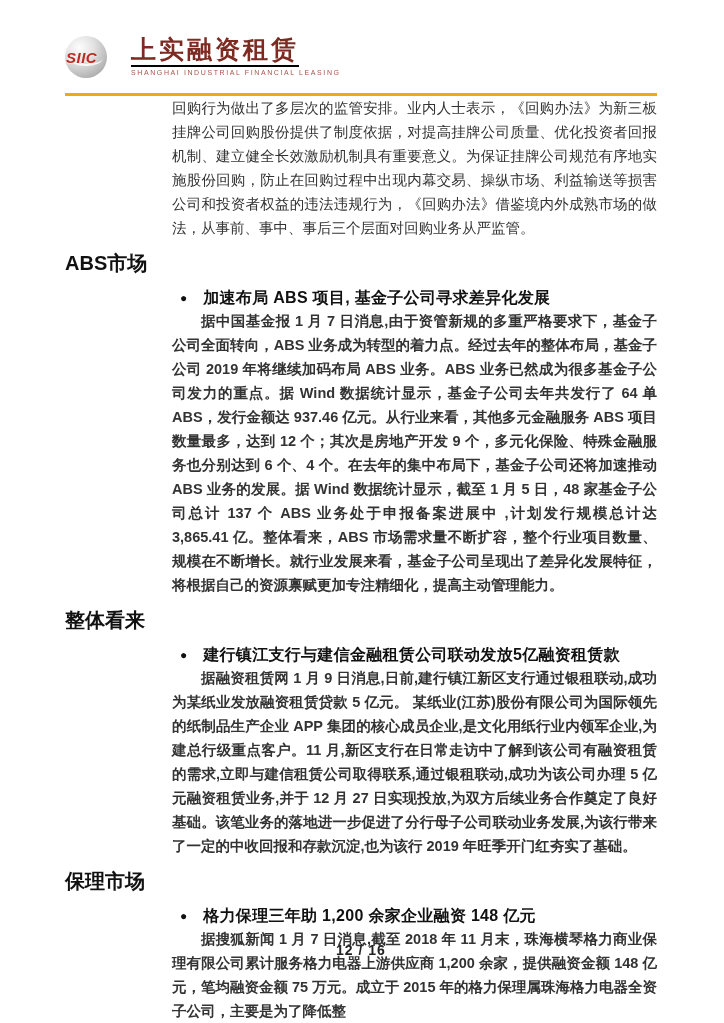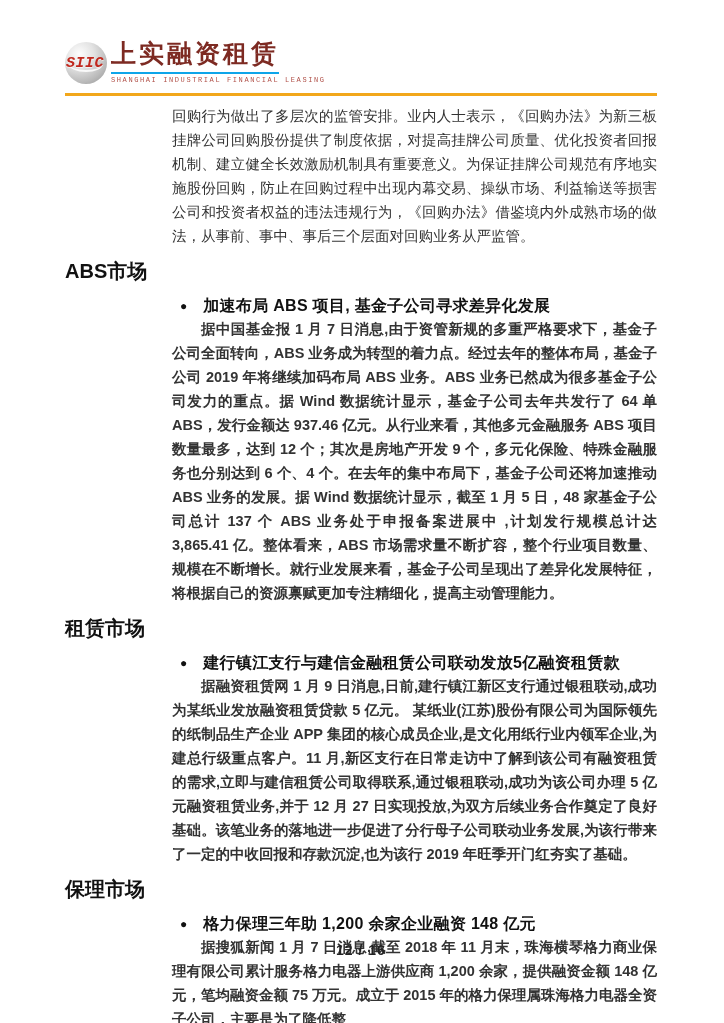--- a/index.html
+++ b/index.html
@@ -18,24 +18,23 @@
     position: relative;
     box-sizing: border-box;
     width: 724px;
     height: 1023px;
     padding: 34px 67px 0 65px;
     overflow: hidden;
   }
   
   .logo-row {
     display: flex;
-    align-items: flex-end;
-    gap: 4px;
+    align-items: flex-start;
+    gap: 24px;
     height: 50px;
-    font-family: Liberation Mono, monospace;
   }
   .globe {
     width: 42px;
     height: 42px;
     border-radius: 50%;
     background: radial-gradient(circle at 34% 28%, #fdfdfd 0%, #e3e3e3 35%, #b9b9b9 70%, #8f8f8f 100%);
     position: relative;
     flex: 0 0 auto;
     margin-top: 2px;
   }
@@ -59,21 +58,21 @@
     text-shadow: 0 1px 0 rgba(255,255,255,0.6);
     z-index: 2;
   }
   .logo-text { display: flex; flex-direction: column; }
   .logo-text .cn {
     font-size: 25px;
     font-weight: bold;
     letter-spacing: 3px;
     color: #7d2a22;
     line-height: 30px;
-    border-bottom: 2px solid #0ea5e9;
+    border-bottom: 2px solid #000000;
     padding-bottom: 1px;
     align-self: flex-start;
   }
   .logo-text .en {
     font-size: 7px;
     letter-spacing: 1.6px;
     color: #b05048;
     margin-top: 2px;
     white-space: nowrap;
   }
@@ -85,21 +84,21 @@
   
   .content { color: #333333; }
   p.body {
     font-size: 14.5px;
     line-height: 24px;
     text-align: justify;
     margin: 0 0 0 107px;
     color: #333333;
   }
   p.body.indent { text-indent: 2em; font-weight: bold; }
-  p.intro { margin-top: 8px; }
+  p.intro { margin-top: 0; }
   .section-title {
     font-size: 20px;
     font-weight: bold;
     color: #111111;
     margin: 13px 0 0 0;
     line-height: 20px;
   }
   .headline {
     display: flex;
     align-items: baseline;
@@ -156,21 +155,21 @@
     <section>
       <h2 class="section-title">ABS市场</h2>
       <div class="headline">
         <span class="bullet">●</span>
         <span class="headline-text">加速布局 ABS 项目, 基金子公司寻求差异化发展</span>
       </div>
       <p class="body indent section-body">据中国基金报 1 月 7 日消息,由于资管新规的多重严格要求下，基金子公司全面转向，ABS 业务成为转型的着力点。经过去年的整体布局，基金子公司 2019 年将继续加码布局 ABS 业务。ABS 业务已然成为很多基金子公司发力的重点。据 Wind 数据统计显示，基金子公司去年共发行了 64 单 ABS，发行金额达 937.46 亿元。从行业来看，其他多元金融服务 ABS 项目数量最多，达到 12 个；其次是房地产开发 9 个，多元化保险、特殊金融服务也分别达到 6 个、4 个。在去年的集中布局下，基金子公司还将加速推动 ABS 业务的发展。据 Wind 数据统计显示，截至 1 月 5 日，48 家基金子公司总计 137 个 ABS 业务处于申报备案进展中 ,计划发行规模总计达 3,865.41 亿。整体看来，ABS 市场需求量不断扩容，整个行业项目数量、规模在不断增长。就行业发展来看，基金子公司呈现出了差异化发展特征，将根据自己的资源禀赋更加专注精细化，提高主动管理能力。</p>
     </section>
 
     <section>
-      <h2 class="section-title">租赁市场</h2>
+      <h2 class="section-title">整体看来</h2>
       <div class="headline">
         <span class="bullet">●</span>
         <span class="headline-text">建行镇江支行与建信金融租赁公司联动发放5亿融资租赁款</span>
       </div>
       <p class="body indent section-body">据融资租赁网 1 月 9 日消息,日前,建行镇江新区支行通过银租联动,成功为某纸业发放融资租赁贷款 5 亿元。 某纸业(江苏)股份有限公司为国际领先的纸制品生产企业 APP 集团的核心成员企业,是文化用纸行业内领军企业,为建总行级重点客户。11 月,新区支行在日常走访中了解到该公司有融资租赁的需求,立即与建信租赁公司取得联系,通过银租联动,成功为该公司办理 5 亿元融资租赁业务,并于 12 月 27 日实现投放,为双方后续业务合作奠定了良好基础。该笔业务的落地进一步促进了分行母子公司联动业务发展,为该行带来了一定的中收回报和存款沉淀,也为该行 2019 年旺季开门红夯实了基础。</p>
     </section>
 
     <section>
       <h2 class="section-title">保理市场</h2>
       <div class="headline">

